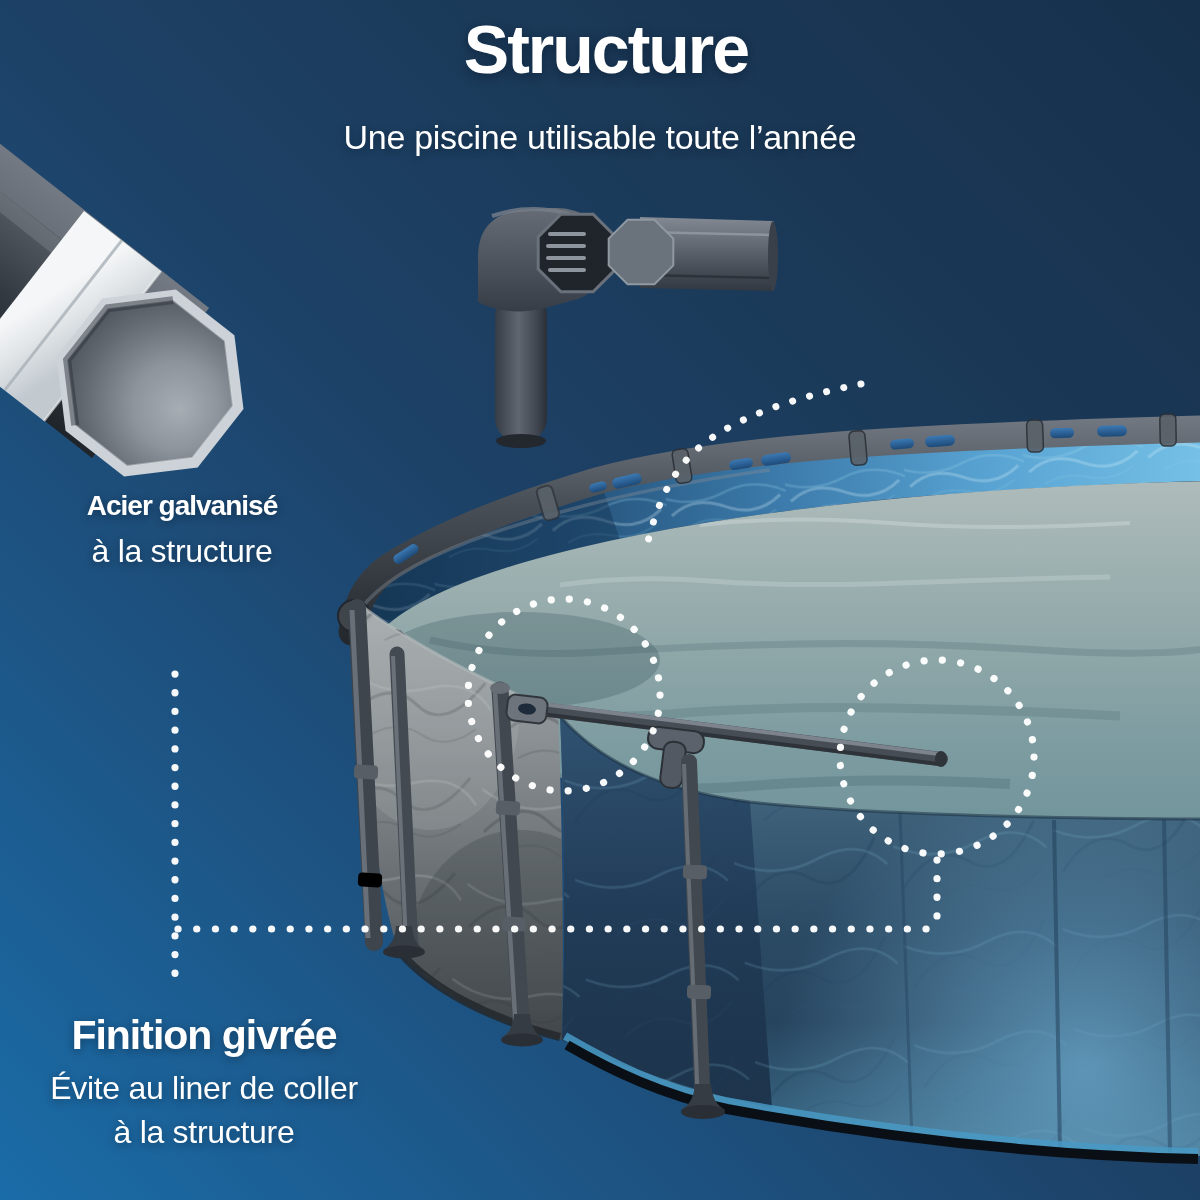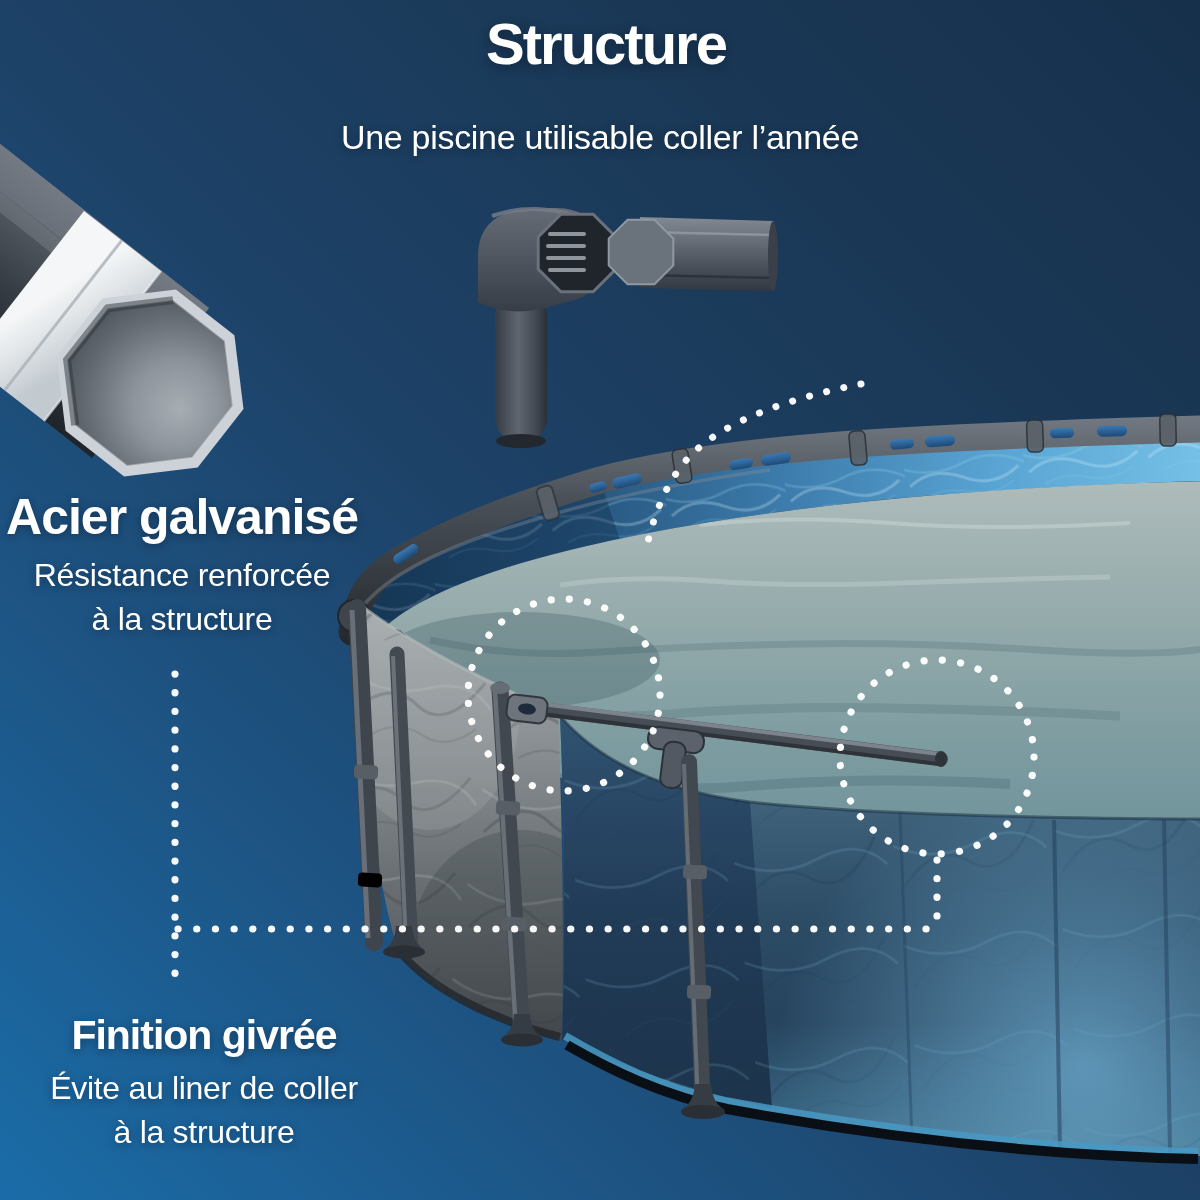--- a/index.html
+++ b/index.html
@@ -9,26 +9,26 @@
       var(--c-background_top,#16304b) 0%,
       #1b3a59 30%,
       var(--c-background_mid,#1d4268) 52%,
       #1d5585 75%,
       var(--c-background_bottom,#1a6ca8) 100%);
     font-family:"Liberation Sans","DejaVu Sans",sans-serif;
     color:var(--c-text,#ffffff);
   }
   .stage svg{position:absolute;left:0;top:0;width:1200px;height:1200px;display:block;}
   .txt{position:absolute;z-index:5;}
-  .page-title{left:0;right:0;top:14px;text-align:center;font-size:58px;font-weight:700;
+  .page-title{left:0;right:0;top:14px;text-align:center;font-size:68px;font-weight:700;
     letter-spacing:-2px;line-height:1.05;text-shadow:0 3px 12px rgba(4,14,28,.45);padding-left:12px;}
   .page-subtitle{left:0;right:0;top:118px;text-align:center;font-size:34px;font-weight:400;
     letter-spacing:-.3px;text-shadow:0 2px 8px rgba(4,14,28,.4);}
   .callout{text-shadow:0 2px 8px rgba(4,14,28,.4);}
-  .co-h{font-size:50px;font-weight:700;letter-spacing:-1px;line-height:1.05;}
+  .co-h{font-size:28px;font-weight:700;letter-spacing:-1px;line-height:1.05;}
   .co-p{font-size:32px;font-weight:400;letter-spacing:-.3px;line-height:44px;margin-top:9px;}
   .co-p span{display:block;}
   .callout-click{top:246px;right:24px;text-align:right;}
   .callout-click .co-h{font-size:41px;}
   .callout-click .co-p{font-size:33px;}
   .callout-acier{top:491px;left:6px;width:352px;text-align:center;}
   .callout-finition{top:1014px;left:-4px;width:416px;text-align:center;}
   .callout-finition .co-h{font-size:41px;}
   .guide{stroke:var(--c-guide_dots,#ffffff);fill:none;stroke-linecap:round;opacity:.96;}
 </style>
@@ -322,27 +322,26 @@
       <path class="guide" stroke-width="7" stroke-dasharray="0.1 17.5" d="M861,384 C795,397 726,419 690,456 C667,480 652,517 645,556"></path>
       <circle class="guide" stroke-width="7.2" stroke-dasharray="0.1 18.18" cx="564" cy="695" r="96"></circle>
       <circle class="guide" stroke-width="7.2" stroke-dasharray="0.1 18.37" cx="937" cy="757" r="97"></circle>
       <line class="guide" stroke-width="7.2" stroke-dasharray="0.1 18.5" x1="937" y1="860" x2="937" y2="930"></line>
       <line class="guide" stroke-width="7.2" stroke-dasharray="0.1 18.6" x1="178" y1="929" x2="934" y2="929"></line>
       <line class="guide" stroke-width="7.2" stroke-dasharray="0.1 18.6" x1="175" y1="674" x2="175" y2="988"></line>
     </g>
   </svg>
 
   <div class="txt page-title">Structure</div>
-  <div class="txt page-subtitle">Une piscine utilisable coller l’année</div>
+  <div class="txt page-subtitle">Une piscine utilisable toute l’année</div>
 
 
   <div class="txt callout callout-acier">
     <div class="co-h">Acier galvanisé</div>
     <div class="co-p">
-      <span>Résistance renforcée</span>
       <span>à la structure</span>
     </div>
   </div>
 
   <div class="txt callout callout-finition">
     <div class="co-h">Finition givrée</div>
     <div class="co-p">
       <span>Évite au liner de coller</span>
       <span>à la structure</span>
     </div>

